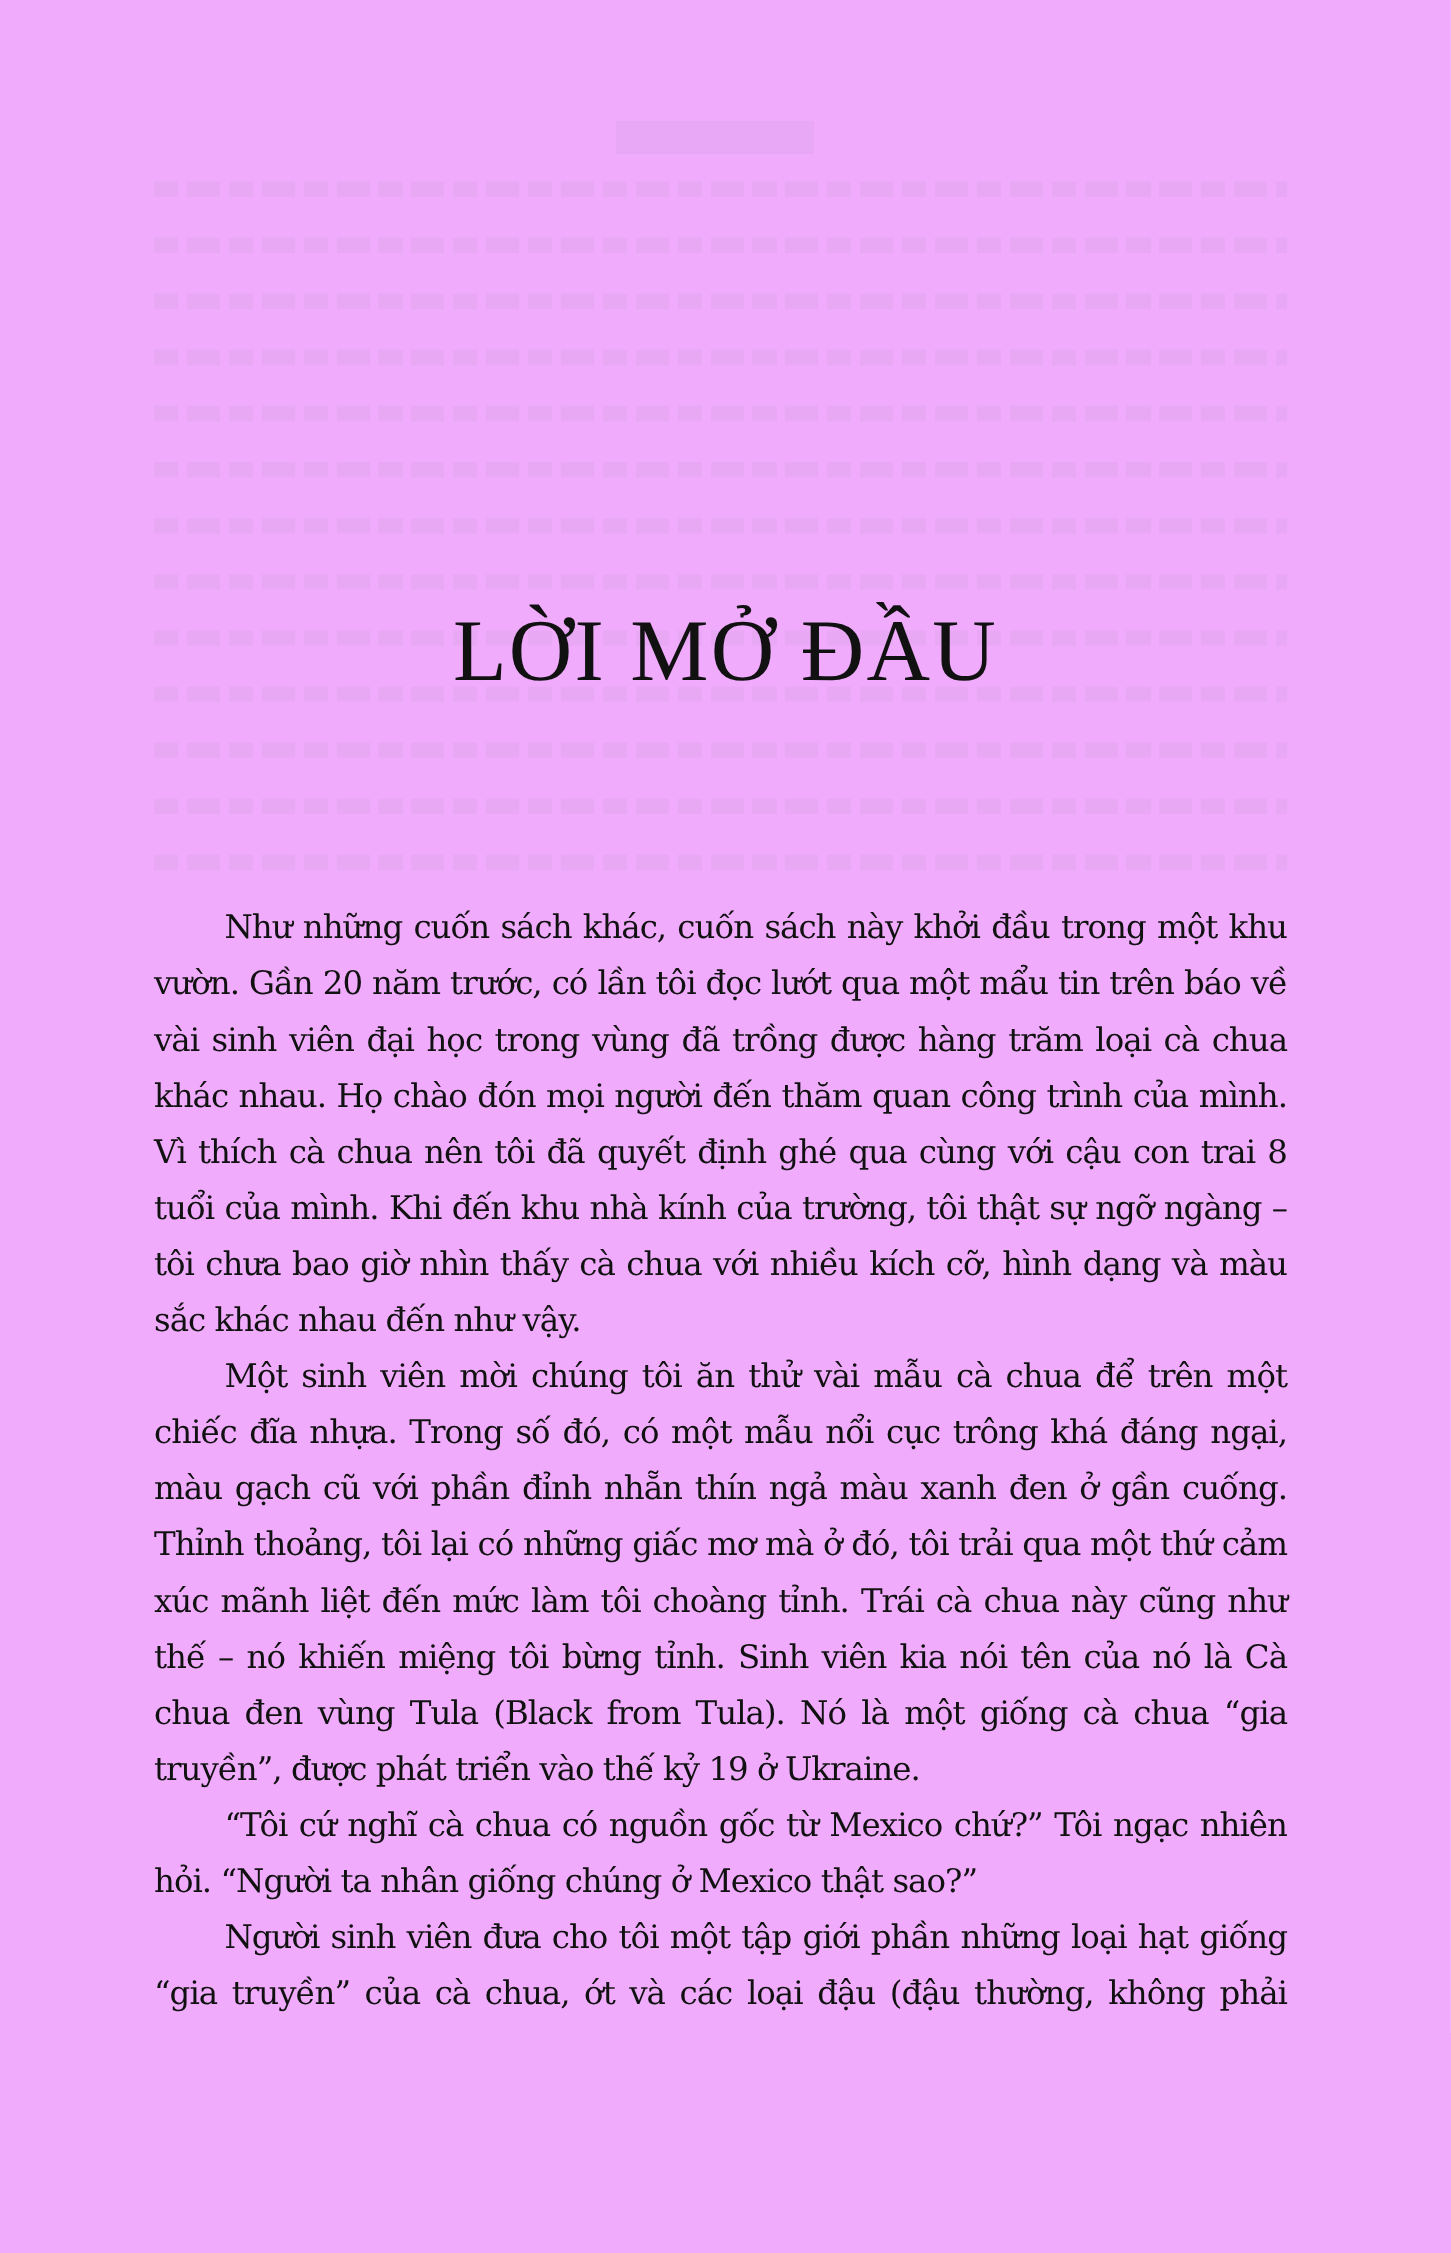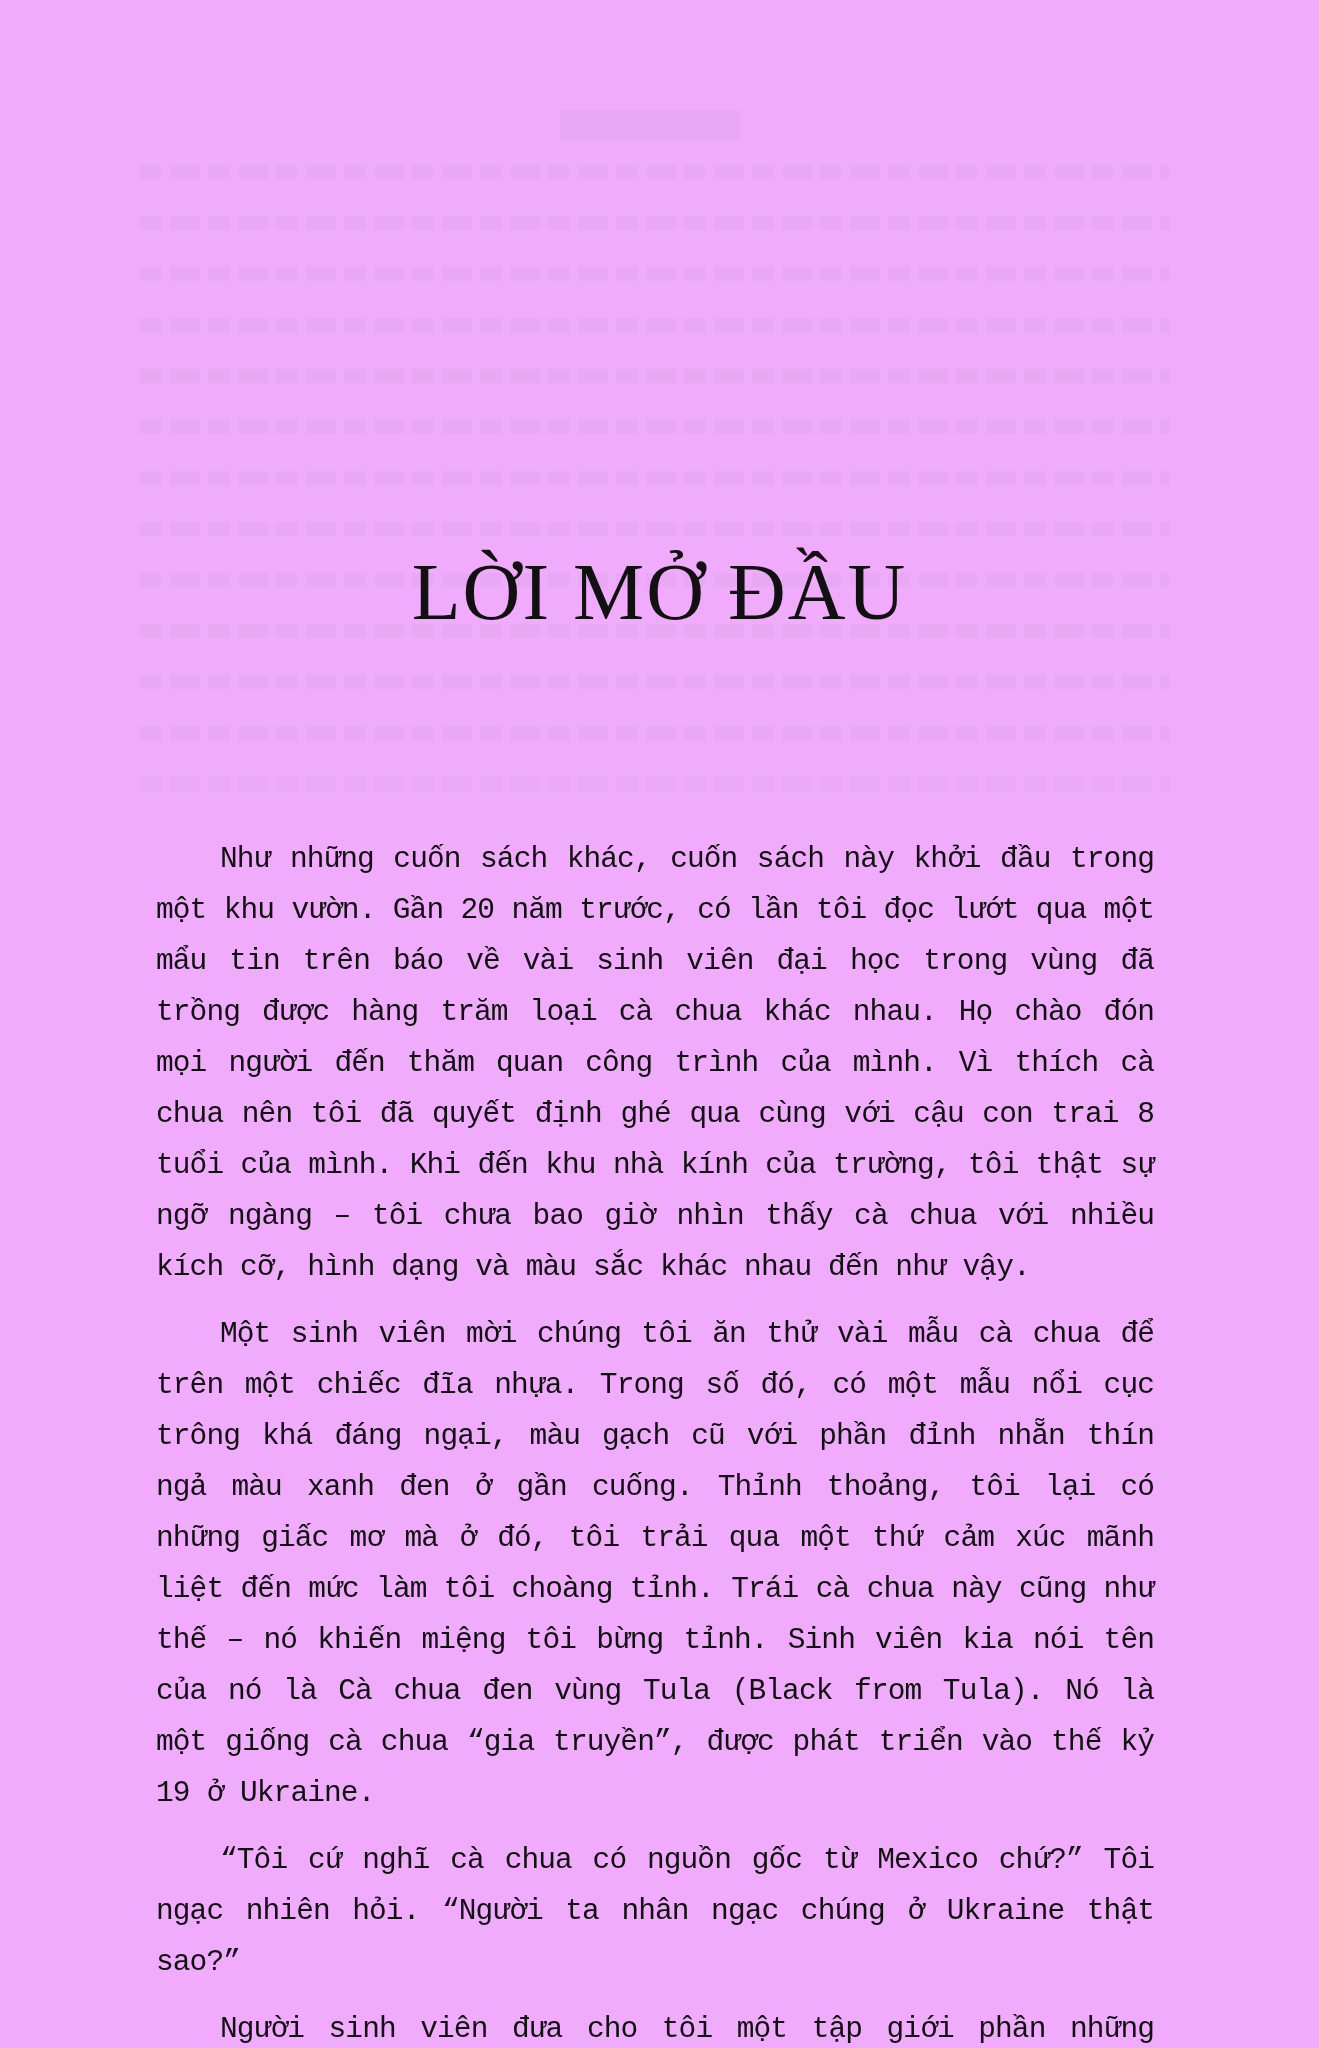--- a/index.html
+++ b/index.html
@@ -30,21 +30,21 @@
     font-size: 80px; font-weight: normal; letter-spacing: 2px;
     margin: 0; line-height: 1; color: #111;
   }
   .body {
     position: absolute; left: 140px; width: 1030px; top: 818px;
     font-family: "DejaVu Serif", serif;
     font-size: 29.5px; line-height: 51px;
     text-align: justify; margin: 0;
     letter-spacing: -0.9px;
   }
-  .body p { margin: 16px; text-indent: 64px; text-align-last: justify; font-family: Liberation Mono, monospace; }
+  .body p { margin: 0; text-indent: 64px; text-align-last: justify; }
   .body p.last-short { text-align-last: left; }
   .body p.cont-last { text-align-last: justify; }
 </style>
 </head>
 <body>
 
 <div class="page">
   <div class="bleed-heading"></div>
   <div class="bleed">
     <div class="bleed-line" style="margin-top:165px"></div>
@@ -60,16 +60,16 @@
     <div class="bleed-line"></div>
     <div class="bleed-line"></div>
     <div class="bleed-line"></div>
   </div>
 
   <h1 class="title">LỜI MỞ ĐẦU</h1>
 
   <div class="body">
     <p class="last-short">Như những cuốn sách khác, cuốn sách này khởi đầu trong một khu vườn. Gần 20 năm trước, có lần tôi đọc lướt qua một mẩu tin trên báo về vài sinh viên đại học trong vùng đã trồng được hàng trăm loại cà chua khác nhau. Họ chào đón mọi người đến thăm quan công trình của mình. Vì thích cà chua nên tôi đã quyết định ghé qua cùng với cậu con trai 8 tuổi của mình. Khi đến khu nhà kính của trường, tôi thật sự ngỡ ngàng – tôi chưa bao giờ nhìn thấy cà chua với nhiều kích cỡ, hình dạng và màu sắc khác nhau đến như vậy.</p>
     <p class="last-short">Một sinh viên mời chúng tôi ăn thử vài mẫu cà chua để trên một chiếc đĩa nhựa. Trong số đó, có một mẫu nổi cục trông khá đáng ngại, màu gạch cũ với phần đỉnh nhẵn thín ngả màu xanh đen ở gần cuống. Thỉnh thoảng, tôi lại có những giấc mơ mà ở đó, tôi trải qua một thứ cảm xúc mãnh liệt đến mức làm tôi choàng tỉnh. Trái cà chua này cũng như thế – nó khiến miệng tôi bừng tỉnh. Sinh viên kia nói tên của nó là Cà chua đen vùng Tula (Black from Tula). Nó là một giống cà chua “gia truyền”, được phát triển vào thế kỷ 19 ở Ukraine.</p>
-    <p class="last-short">“Tôi cứ nghĩ cà chua có nguồn gốc từ Mexico chứ?” Tôi ngạc nhiên hỏi. “Người ta nhân ngạc chúng ở Ukraine thật sao?”</p>
+    <p class="last-short">“Tôi cứ nghĩ cà chua có nguồn gốc từ Mexico chứ?” Tôi ngạc nhiên hỏi. “Người ta nhân giống chúng ở Mexico thật sao?”</p>
     <p class="cont-last">Người sinh viên đưa cho tôi một tập giới phần những loại hạt giống “gia truyền” của cà chua, ớt và các loại đậu (đậu thường, không phải</p>
   </div>
 </div>
 
 </body></html>

